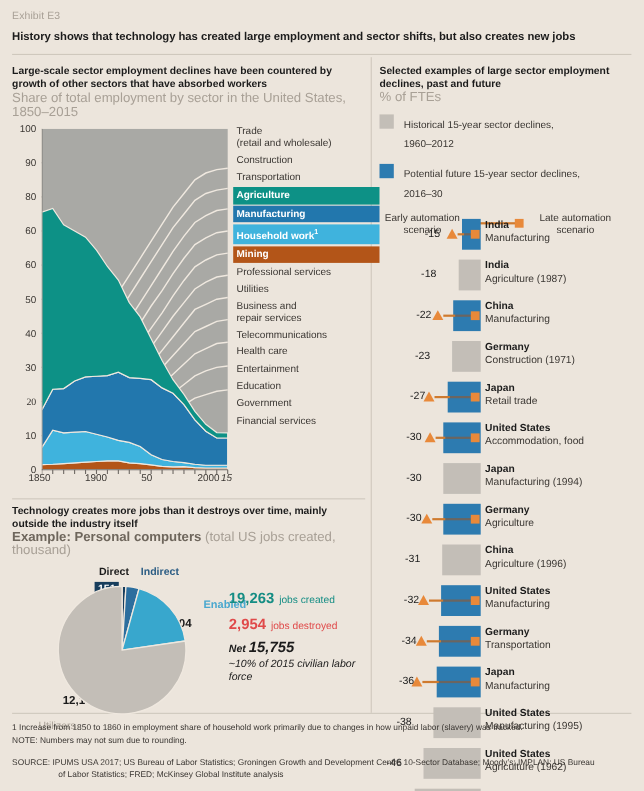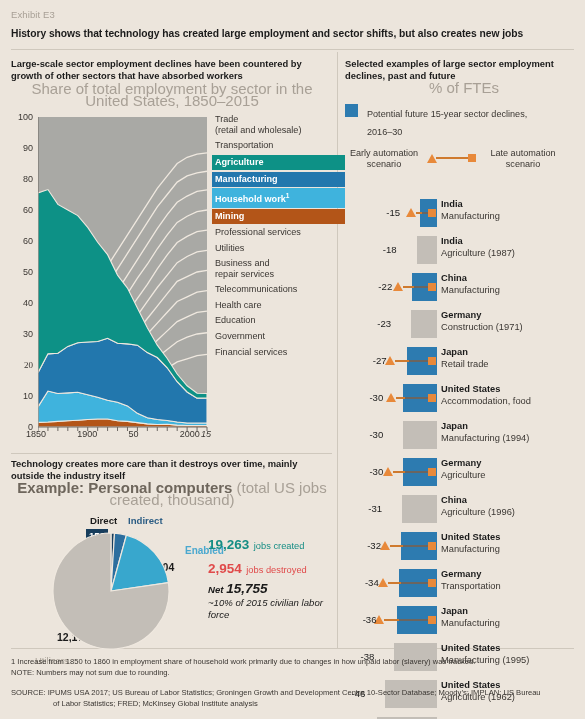--- a/index.html
+++ b/index.html
@@ -32,21 +32,21 @@
     position:absolute; left:11px; top:453px; width:321px; height:1px;
     background:#cfc8bd;
   }
   #footer-rule {
     position:absolute; left:11px; top:648px; width:563px; height:1px;
     background:#cfc8bd;
   }
 
   
   .panel-title { font-size:9.4px; font-weight:bold; line-height:12px; color:#1b1b1b; }
-  .panel-sub   { font-size:15px; color:#a8a096; line-height:12px;text-align:center; }
+  .panel-sub   { font-size:12px; color:#a8a096; line-height:12px; }
 
   
   #area-panel { position:absolute; left:11px; top:58px; width:322px; }
   #area-title { width:312px; }
   #area-sub   { margin-top:1px; }
   #area-chart-wrap { position:relative; margin-top:6px; height:330px; }
 
   .ytick {
     position:absolute; left:0; width:22px; text-align:right;
     font-size:9px; color:#3a3632;
@@ -225,39 +225,41 @@
           <line x1="-4" x2="0" y1="155" y2="155" stroke="#6d6863" stroke-width="1"></line>
           <line x1="-4" x2="0" y1="124" y2="124" stroke="#6d6863" stroke-width="1"></line>
           <line x1="-4" x2="0" y1="93" y2="93" stroke="#6d6863" stroke-width="1"></line>
           <line x1="-4" x2="0" y1="62" y2="62" stroke="#6d6863" stroke-width="1"></line>
           <line x1="-4" x2="0" y1="31" y2="31" stroke="#6d6863" stroke-width="1"></line>
           <line x1="-4" x2="0" y1="0" y2="0" stroke="#6d6863" stroke-width="1"></line>
         </svg>
       </div>
     <div id="sector-list">
         <div class="sector-item two-line">Trade<br>(retail and wholesale)</div>
+        <div class="sector-item">Construction</div>
         <div class="sector-item">Transportation</div>
         <div class="sector-item swatch" style="background: rgb(13, 145, 134);">Agriculture</div>
         <div class="sector-item swatch" style="background: rgb(34, 119, 173);">Manufacturing</div>
         <div class="sector-item swatch" style="background: rgb(63, 179, 221);">Household work<span class="sup">1</span></div>
         <div class="sector-item swatch" style="background: rgb(179, 85, 24);">Mining</div>
         <div class="sector-item">Professional services</div>
         <div class="sector-item">Utilities</div>
         <div class="sector-item two-line">Business and<br>repair services</div>
         <div class="sector-item">Telecommunications</div>
         <div class="sector-item">Health care</div>
+        <div class="sector-item">Entertainment</div>
         <div class="sector-item">Education</div>
         <div class="sector-item">Government</div>
         <div class="sector-item">Financial services</div>
       </div>
   </div>
 </div>
 
 <div id="pie-panel">
-  <div class="panel-title">Technology creates more care than it destroys over time, mainly outside the industry itself</div>
+  <div class="panel-title">Technology creates more jobs than it destroys over time, mainly outside the industry itself</div>
   <div id="pie-sub" class="panel-sub">
     <span class="ex-bold">Example: Personal computers</span><span> (total US jobs created, thousand)</span>
   </div>
 
   <div id="pie-area">
     <div class="pie-lbl" id="lbl-direct">Direct</div>
     <div class="pie-lbl" id="lbl-indirect">Indirect</div>
     <div class="chip" id="chip-151">151</div>
     <div class="chip" id="chip-524">524</div>
     <div class="pie-lbl" id="lbl-enabled">Enabled</div>
@@ -287,21 +289,21 @@
       </div>
     </div>
   </div>
 </div>
 
 <div id="bars-panel">
   <div class="panel-title">Selected examples of large sector employment declines, past and future</div>
   <div class="panel-sub" id="bars-sub2">% of FTEs</div>
 
   <div id="bars-legend">
-      <div class="lg-row"><span class="lg-box" style="background: rgb(195, 190, 183);"></span></div>
+      <div class="lg-row"><span class="lg-box" style="background: rgb(195, 190, 183);"></span><span class="lg-txt">Historical 15-year sector declines,<br>1960–2012</span></div>
       <div class="lg-row"><span class="lg-box" style="background: rgb(45, 123, 176);"></span><span class="lg-txt">Potential future 15-year sector declines,<br>2016–30</span></div>
     </div>
 
   <div id="scenario-legend">
     <div class="scn-txt" id="scn-early">Early automation scenario</div>
     <div class="scn-txt" id="scn-late">Late automation scenario</div>
     <div id="scn-gfx">
         <div style="position:absolute;left:0;top:2px;width:0;height:0;border-left:5.5px solid transparent;border-right:5.5px solid transparent;border-bottom:9px solid #e8893a;"></div>
         <div style="position:absolute;left:9px;top:5px;width:34px;height:2px;background:#cf7a2e;"></div>
         <div style="position:absolute;left:41px;top:2px;width:8px;height:8px;background:#e8893a;"></div>

